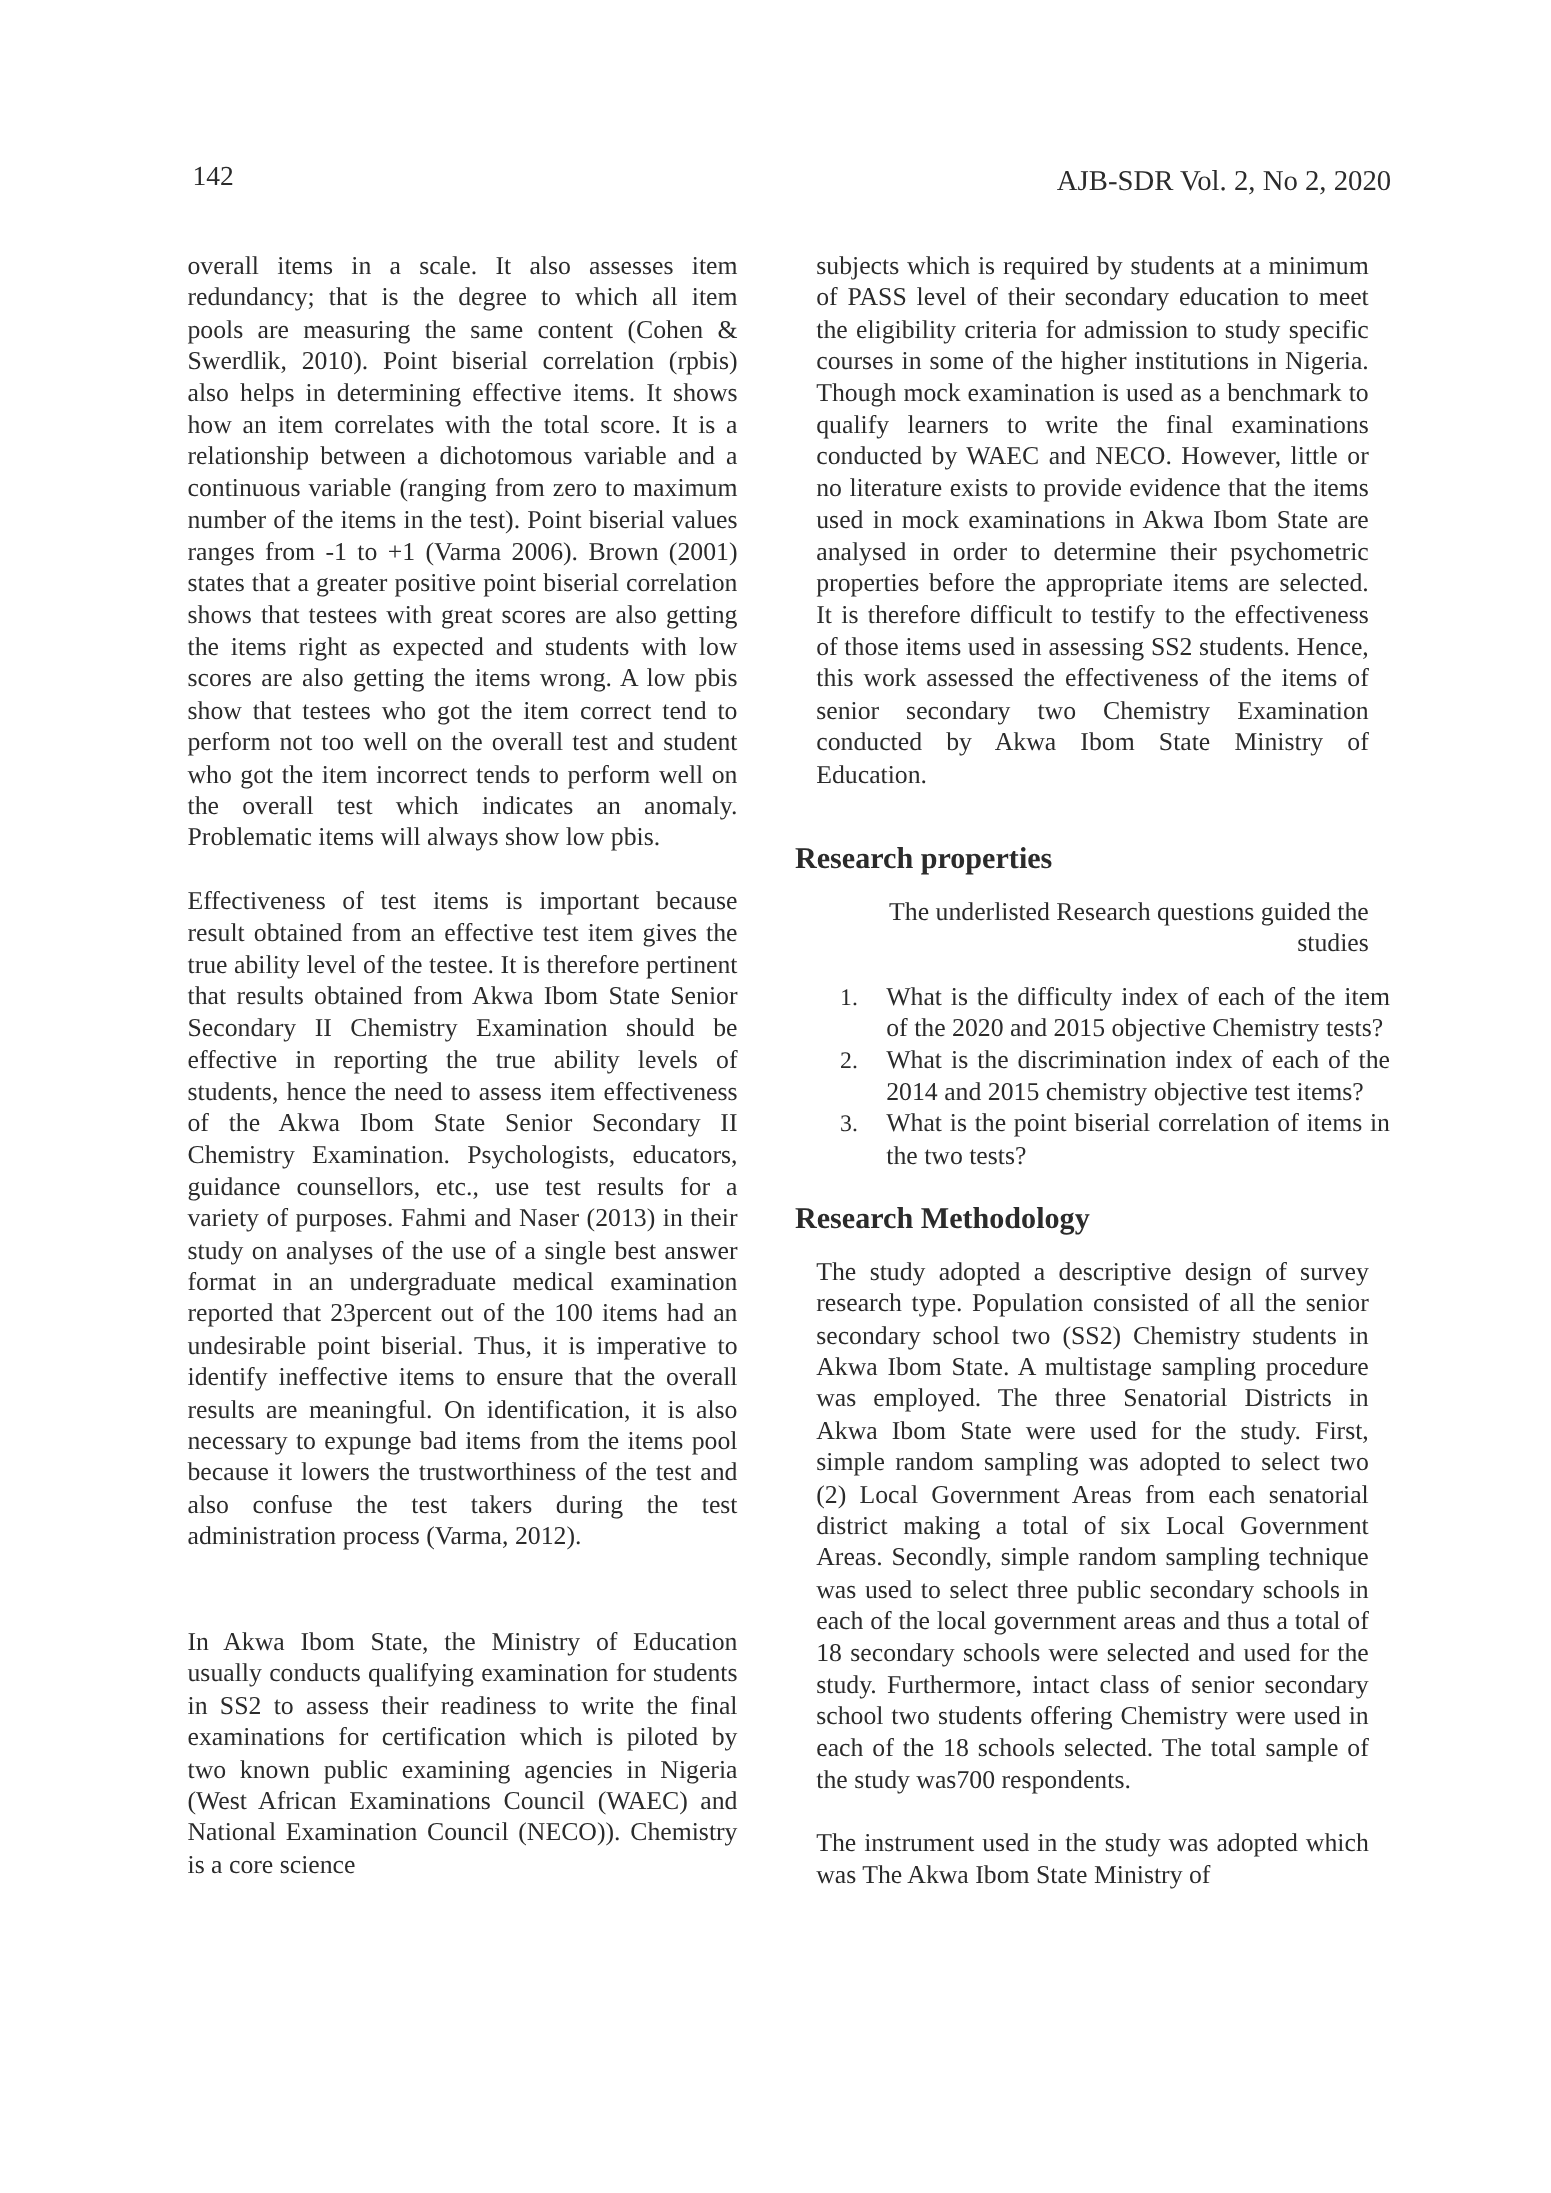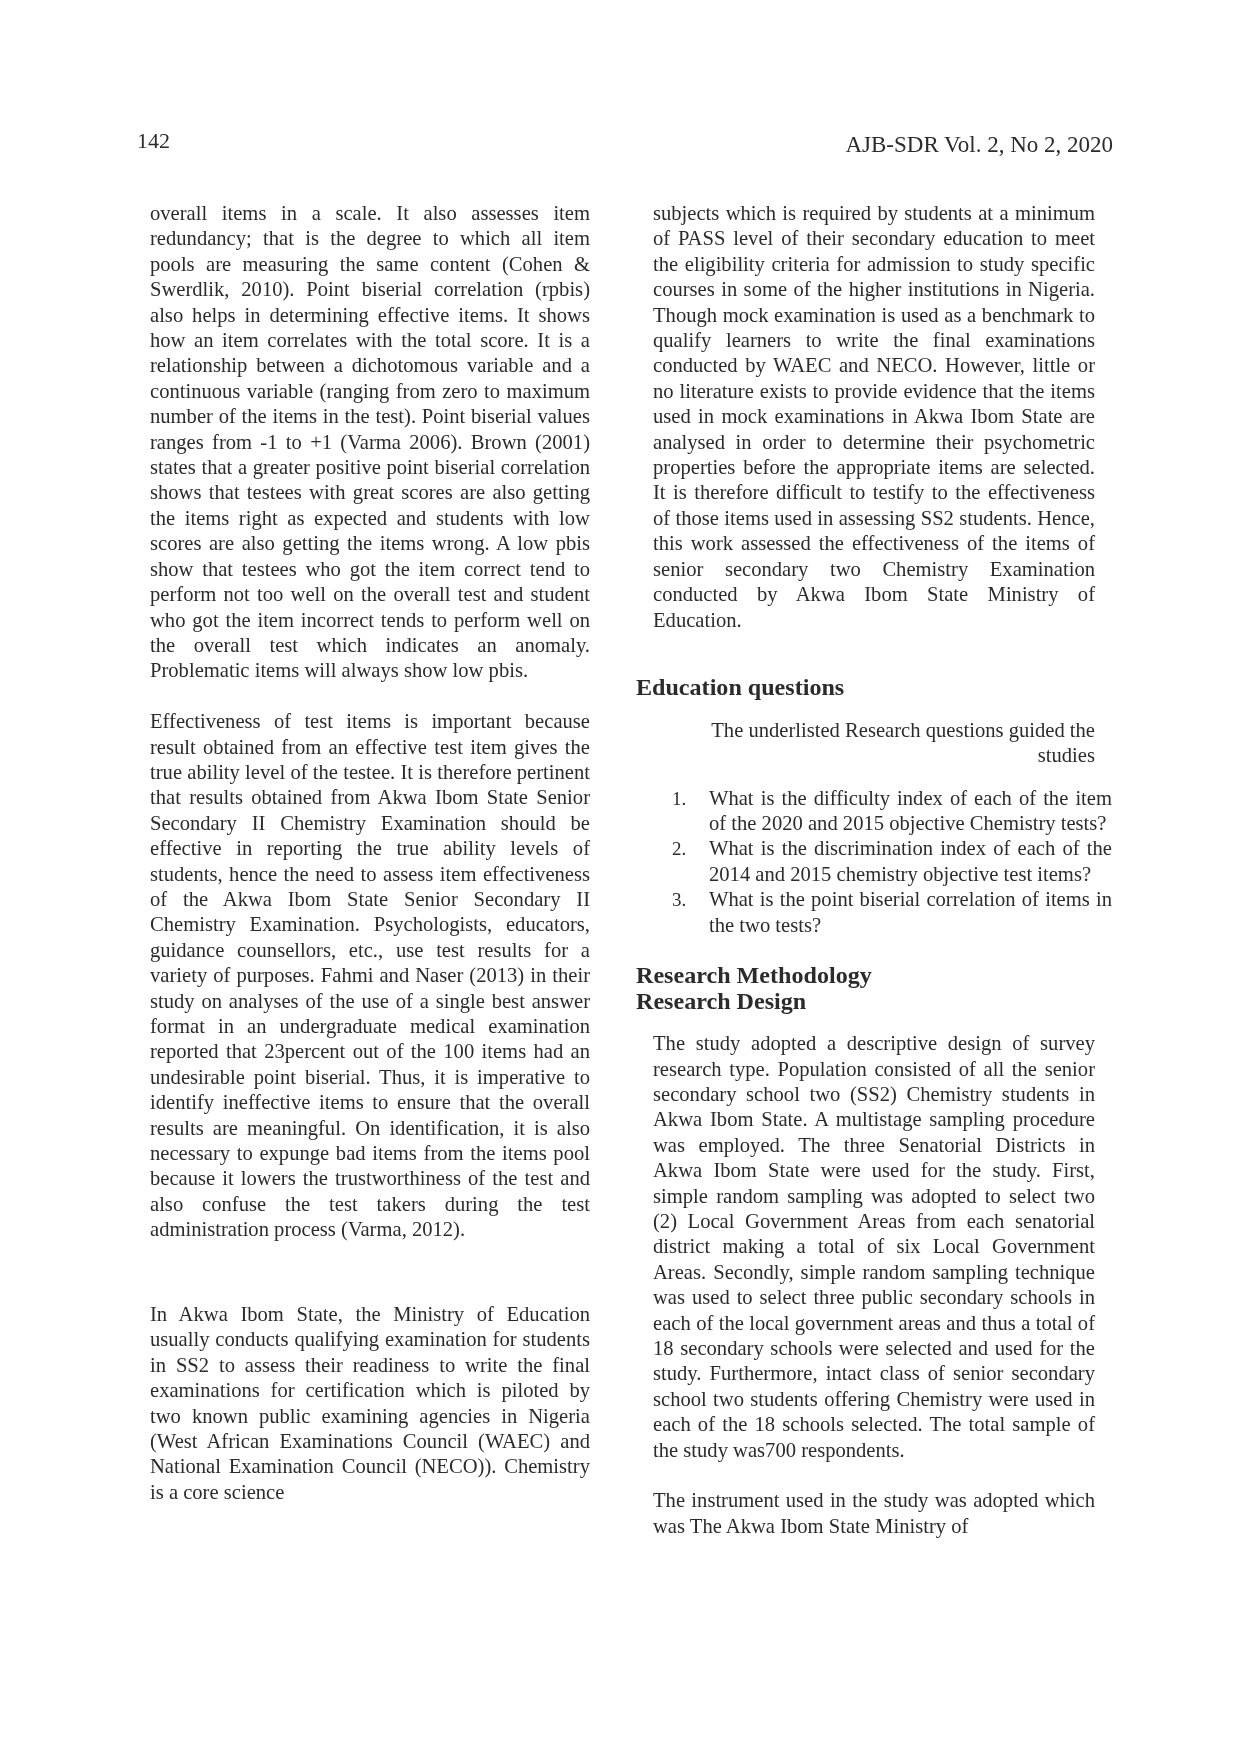--- a/index.html
+++ b/index.html
@@ -1,17 +1,17 @@
 <!DOCTYPE html>
 <html><head>
 <meta charset="utf-8">
 <style>
   html, body { margin: 0; padding: 0; background: #ffffff; }
   body { width: 1241px; height: 1754px; position: relative; overflow: hidden; color: #2b2b2b; font-family: "Liberation Serif", "DejaVu Serif", serif; }
-  .running-head { position: absolute; top: 128px; left: 137px; right: 128px; height: 26px; }
+  .running-head { position: absolute; top: 128px; left: 154px; right: 128px; height: 26px; }
   .page-number { position: absolute; left: 0; top: 0; font-size: 22px; }
   .journal-ref { position: absolute; right: 0; top: 4px; font-size: 23px; }
   .col { position: absolute; top: 184px; font-size: 20.6px; line-height: 25.4px; text-align: justify; hyphens: none; }
   .col-left { left: 133px; width: 474px; }
   .col-right { left: 636px; width: 476px; }
   .col p { margin: 17px; }
   .col p + p { margin-top: 25.4px; }
   .gap { height: 25.4px; }
   .heading { font-weight: bold; margin: 0; text-align: left; }
   .rq-list { list-style: none; margin: 0; padding: 0 0 0 36px; }
@@ -30,34 +30,33 @@
 <div class="col col-left">
   <p>overall items in a scale. It also assesses item redundancy; that is the degree to which all item pools are measuring the same content (Cohen &amp; Swerdlik, 2010). Point biserial correlation (rpbis) also helps in determining effective items. It shows how an item correlates with the total score. It is a relationship between a dichotomous variable and a continuous variable (ranging from zero to maximum number of the items in the test). Point biserial values ranges from -1 to +1 (Varma 2006). Brown (2001) states that a greater positive point biserial correlation shows that testees with great scores are also getting the items right as expected and students with low scores are also getting the items wrong. A low pbis show that testees who got the item correct tend to perform not too well on the overall test and student who got the item incorrect tends to perform well on the overall test which indicates an anomaly. Problematic items will always show low pbis.</p>
   <p>Effectiveness of test items is important because result obtained from an effective test item gives the true ability level of the testee. It is therefore pertinent that results obtained from Akwa Ibom State Senior Secondary II Chemistry Examination should be effective in reporting the true ability levels of students, hence the need to assess item effectiveness of the Akwa Ibom State Senior Secondary II Chemistry Examination. Psychologists, educators, guidance counsellors, etc., use test results for a variety of purposes. Fahmi and Naser (2013) in their study on analyses of the use of a single best answer format in an undergraduate medical examination reported that 23percent out of the 100 items had an undesirable point biserial. Thus, it is imperative to identify ineffective items to ensure that the overall results are meaningful. On identification, it is also necessary to expunge bad items from the items pool because it lowers the trustworthiness of the test and also confuse the test takers during the test administration process (Varma, 2012).</p>
   <div class="gap"></div>
   <p>In Akwa Ibom State, the Ministry of Education usually conducts qualifying examination for students in SS2 to assess their readiness to write the final examinations for certification which is piloted by two known public examining agencies in Nigeria (West African Examinations Council (WAEC) and National Examination Council (NECO)). Chemistry is a core science</p>
 </div>
 
 <div class="col col-right">
   <p>subjects which is required by students at a minimum of PASS level of their secondary education to meet the eligibility criteria for admission to study specific courses in some of the higher institutions in Nigeria. Though mock examination is used as a benchmark to qualify learners to write the final examinations conducted by WAEC and NECO. However, little or no literature exists to provide evidence that the items used in mock examinations in Akwa Ibom State are analysed in order to determine their psychometric properties before the appropriate items are selected. It is therefore difficult to testify to the effectiveness of those items used in assessing SS2 students. Hence, this work assessed the effectiveness of the items of senior secondary two Chemistry Examination conducted by Akwa Ibom State Ministry of Education.</p>
   <div class="gap"></div>
-  <h3 class="heading">Education questions</h3>
+  <h3 class="heading">Research properties</h3>
   <p style="text-align:right">The underlisted Research questions guided the studies</p>
   <ol class="rq-list" style="padding-left:0">
     <li class="rq-item">
       <span class="rq-num">1.</span>
       <span class="rq-text">What is the difficulty index of each of the item of the 2020 and 2015 objective Chemistry tests?</span>
     </li>
     <li class="rq-item">
       <span class="rq-num">2.</span>
       <span class="rq-text">What is the discrimination index of each of the 2014 and 2015 chemistry objective test items?</span>
     </li>
     <li class="rq-item">
       <span class="rq-num">3.</span>
       <span class="rq-text">What is the point biserial correlation of items in the two tests?</span>
     </li>
   </ol>
   <div class="gap"></div>
   <h3 class="heading">Research Methodology</h3>
-  <h3 class="heading">Research Design</h3>
   <p>The study adopted a descriptive design of survey research type. Population consisted of all the senior secondary school two (SS2) Chemistry students in Akwa Ibom State. A multistage sampling procedure was employed. The three Senatorial Districts in Akwa Ibom State were used for the study. First, simple random sampling was adopted to select two (2) Local Government Areas from each senatorial district making a total of six Local Government Areas. Secondly, simple random sampling technique was used to select three public secondary schools in each of the local government areas and thus a total of 18 secondary schools were selected and used for the study. Furthermore, intact class of senior secondary school two students offering Chemistry were used in each of the 18 schools selected. The total sample of the study was700 respondents.</p>
   <p>The instrument used in the study was adopted which was The Akwa Ibom State Ministry of</p>
 </div>
 
 </body></html>

